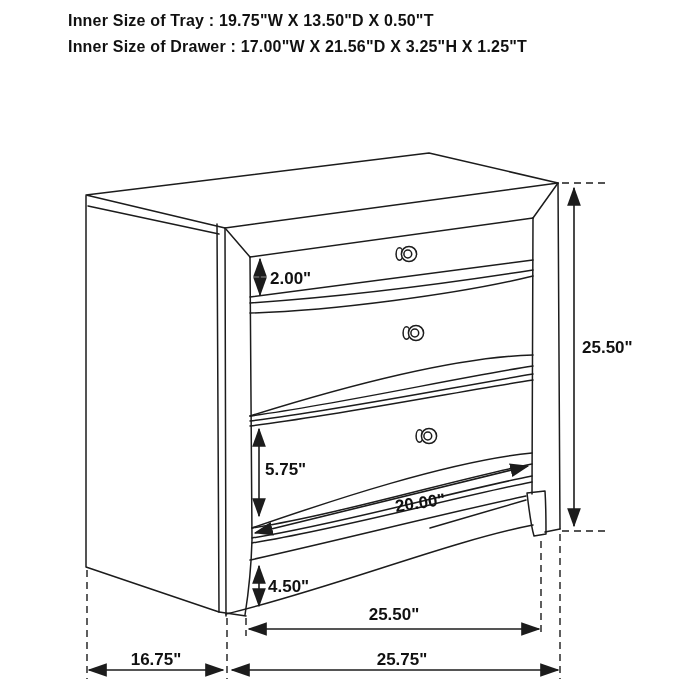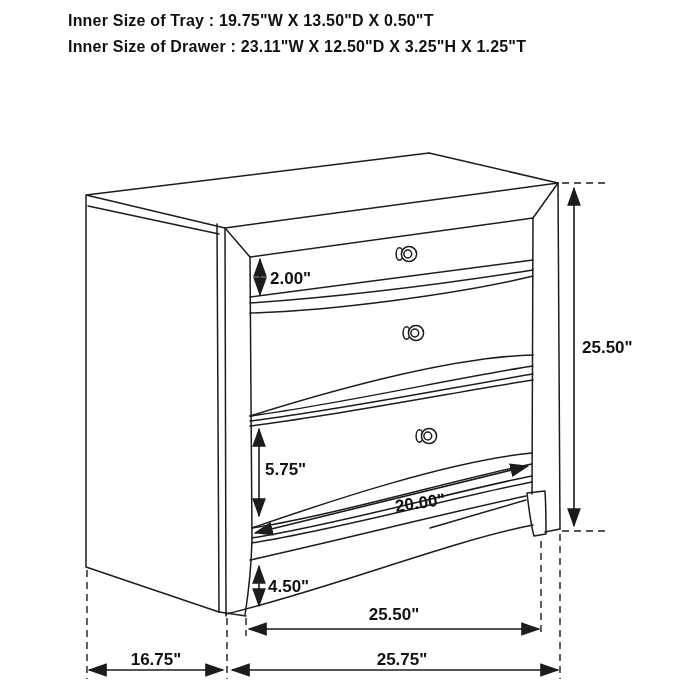--- a/index.html
+++ b/index.html
@@ -19,21 +19,21 @@
   .dims path{stroke:#1c1c1c;stroke-width:1.6;fill:none;}
   .labels text{font-family:"Liberation Sans", sans-serif;font-size:17px;font-weight:bold;fill:#111111;}
 </style>
 </head>
 <body>
 
 <div class="stage">
 
   <div class="header">
     <div>Inner Size of Tray : 19.75"W X 13.50"D X 0.50"T</div>
-    <div>Inner Size of Drawer : 23.11"W X 12.50"D X 3.25"H X 1.25"T</div>
+    <div>Inner Size of Drawer : 17.00"W X 21.56"D X 3.25"H X 1.25"T</div>
   </div>
 
   <svg width="700" height="700" viewBox="0 0 700 700">
     <defs>
       <marker id="ah" viewBox="0 0 14 10" refX="13" refY="5" markerWidth="12" markerHeight="9" orient="auto-start-reverse">
         <path d="M0,0 L14,5 L0,10 Z" fill="#1c1c1c"></path>
       </marker>
     </defs>
 
     <g class="draw">

